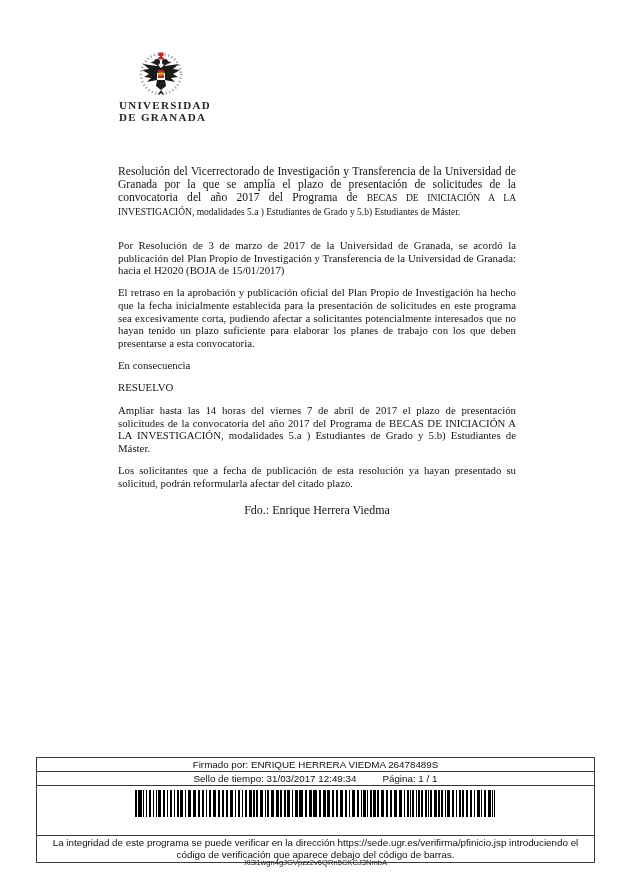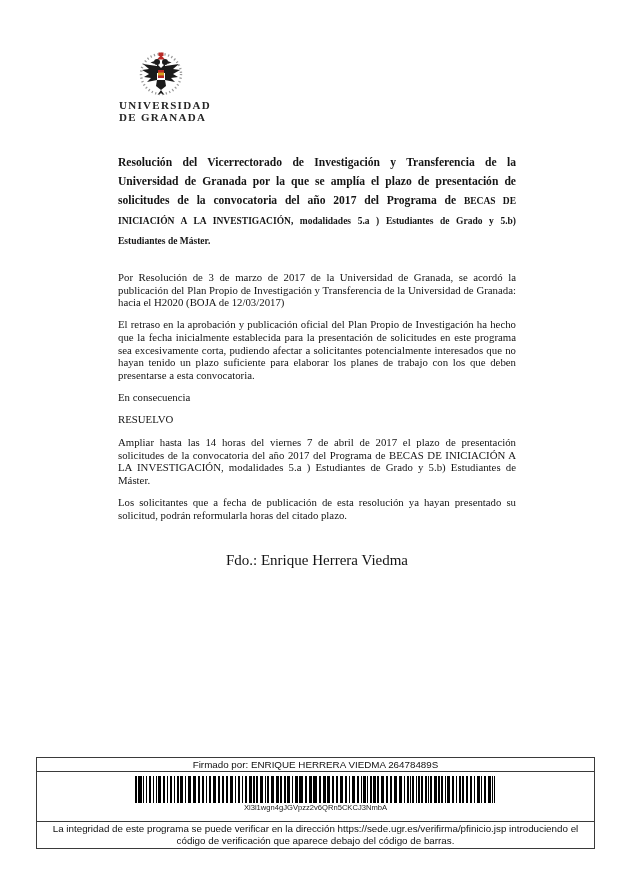--- a/index.html
+++ b/index.html
@@ -7,38 +7,38 @@
         font-family:"Liberation Serif",serif;color:#141414;}
 
   
   .logo{position:absolute;left:119px;top:52px;}
   .emblem{display:block;margin-left:18px;}
   .wordmark{margin-top:2px;font-weight:bold;font-size:11px;line-height:11.5px;
             letter-spacing:1.3px;color:#262626;}
 
   
   .content{position:absolute;left:118px;top:149px;width:398px;}
-  .title{margin:4px 0 20px;font-weight:bold;font-size:11.6px;line-height:19px;text-align:justify;}
+  .title{margin:16px 0 20px;font-weight:normal;font-size:11.6px;line-height:13px;text-align:justify;}
   .title .small{font-size:9.5px;}
   .para{margin:0 0 9px;font-size:10.8px;line-height:12.7px;text-align:justify;}
   .oneliner{margin:0 0 10px;font-size:10.8px;line-height:12.7px;}
   .sig-block{margin-top:0;text-align:center;font-size:10.8px;line-height:12.5px;}
-  .fdo{margin-top:31px;text-align:center;font-size:15px;}
+  .fdo{margin-top:14px;text-align:center;font-size:12px;}
 
   
   .footer{position:absolute;left:36px;top:757px;width:557px;border:1px solid #3a3a3a;
           font-family:"Liberation Sans",sans-serif;color:#111;background:#fff;}
   .f-row{height:13px;border-bottom:1px solid #3a3a3a;display:flex;align-items:center;
          justify-content:center;font-size:9.8px;}
   .f-row2{gap:26px;}
   .f-barcode-box{height:45px;border-bottom:1px solid #3a3a3a;text-align:center;}
   .barcode{display:flex;justify-content:center;align-items:stretch;height:27px;margin-top:4px;}
   .barcode i{display:block;height:100%;background:#000;}
   .barcode i.g{background:#fff;}
-  .barcode-caption{font-size:7.6px;line-height:10px;color:#222;}
+  .barcode-caption{font-size:7.6px;line-height:10px;color:#222;margin-top:41px;}
   .f-verify{padding:1px 6px 2px;font-size:9.8px;line-height:11.5px;text-align:center;}
 </style>
 </head>
 <body>
 
 <div class="page">
 
   <div class="logo">
     <svg class="emblem" viewBox="0 0 48 46" width="48" height="46" aria-hidden="true">
       <circle cx="24" cy="22" r="20" fill="none" stroke="#999" stroke-width="2.4" stroke-dasharray="1.2 2.4"></circle>
@@ -59,36 +59,40 @@
     </svg>
     <div class="wordmark">
       <div>UNIVERSIDAD</div>
       <div>DE GRANADA</div>
     </div>
   </div>
 
   <div class="content">
     <p class="title"><span>Resolución del Vicerrectorado de Investigación y Transferencia de la Universidad de Granada por la que se amplía el plazo de presentación de solicitudes de la convocatoria del año 2017 del Programa de </span><span class="small">BECAS DE INICIACIÓN A LA INVESTIGACIÓN, modalidades 5.a ) Estudiantes de Grado  y 5.b) Estudiantes de Máster.</span></p>
 
-    <p class="para">Por Resolución de 3 de marzo de 2017 de la Universidad de Granada, se acordó la publicación del Plan Propio de Investigación y Transferencia de la Universidad de Granada: hacia el H2020 (BOJA de 12/03/2017)</p>
+    <p class="para">Por Resolución de 3 de marzo de 2017 de la Universidad de Granada, se acordó la publicación del Plan Propio de Investigación y Transferencia de la Universidad de Granada: hacia el H2020 (BOJA de 15/01/2017)</p>
     <p class="para">El retraso en la aprobación y publicación oficial del Plan Propio de Investigación ha hecho que la fecha inicialmente establecida para la presentación de solicitudes en este programa sea excesivamente corta, pudiendo afectar a solicitantes potencialmente interesados que no hayan tenido un plazo suficiente para elaborar los planes de trabajo con los que deben presentarse a esta convocatoria.</p>
 
     <p class="oneliner">En consecuencia</p>
     <p class="oneliner">RESUELVO</p>
 
     <p class="para">Ampliar hasta las 14 horas del viernes 7 de abril de 2017 el plazo de presentación solicitudes de la convocatoria del año 2017 del Programa de BECAS DE INICIACIÓN A LA INVESTIGACIÓN, modalidades  5.a ) Estudiantes de Grado  y 5.b) Estudiantes de Máster.</p>
-    <p class="para">Los solicitantes que a fecha de publicación de esta resolución ya hayan presentado su solicitud, podrán reformularla horas del citado plazo.</p>
+    <p class="para">Los solicitantes que a fecha de publicación de esta resolución ya hayan presentado su solicitud, podrán reformularla afectar del citado plazo.</p>
 
     <div class="fdo">Fdo.: Enrique Herrera Viedma</div>
   </div>
 
   <div class="footer">
     <div class="f-row">
       <span>Firmado por: ENRIQUE HERRERA VIEDMA  26478489S</span>
     </div>
+    <div class="f-row f-row2">
+      <span>Sello de tiempo: 31/03/2017  12:49:34</span>
+      <span>Página: 1 / 1</span>
+    </div>
     <div class="f-barcode-box">
       <div class="barcode">
           <i style="width:2px"></i>
           <i class="g" style="width:1px"></i>
           <i style="width:4px"></i>
           <i class="g" style="width:1px"></i>
           <i style="width:1px"></i>
           <i class="g" style="width:2px"></i>
           <i style="width:1px"></i>
           <i class="g" style="width:2px"></i>

